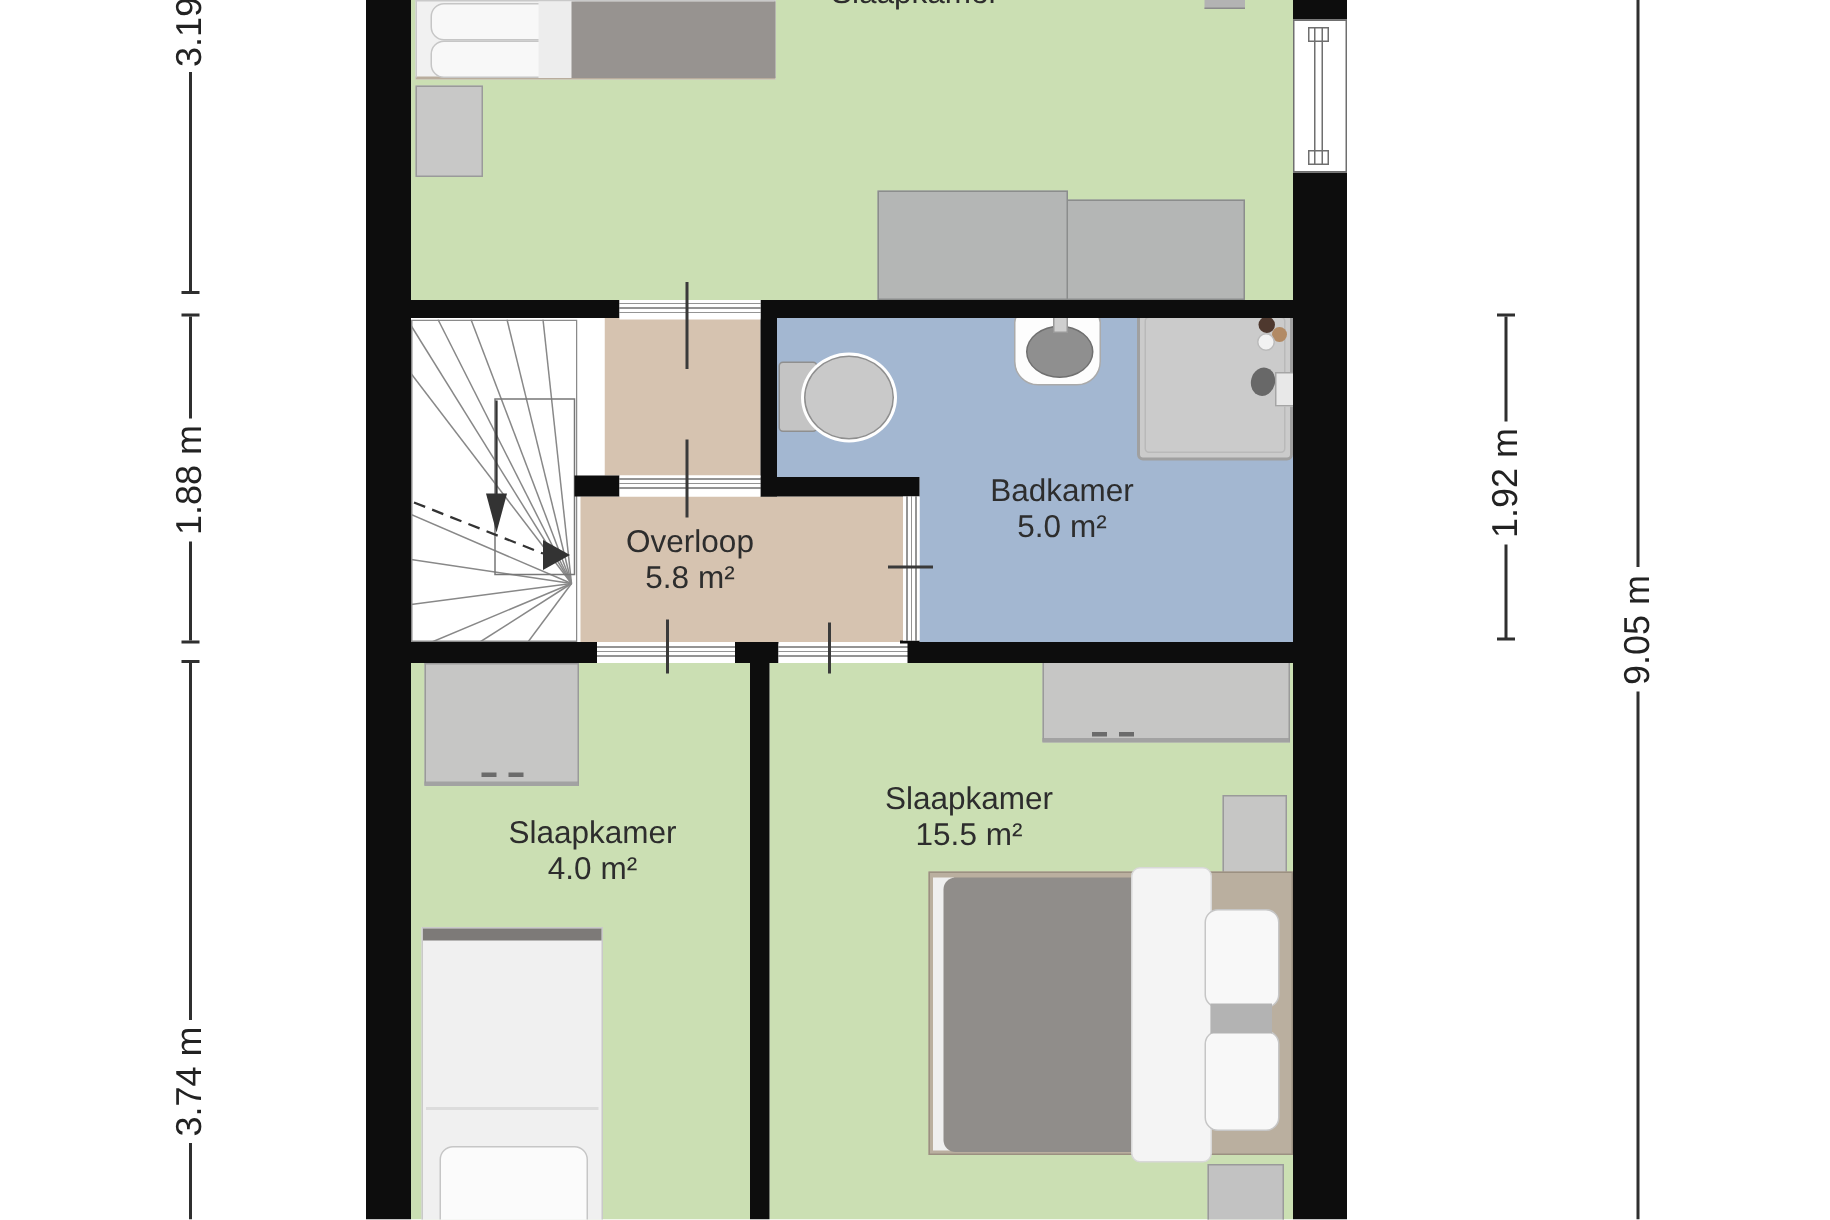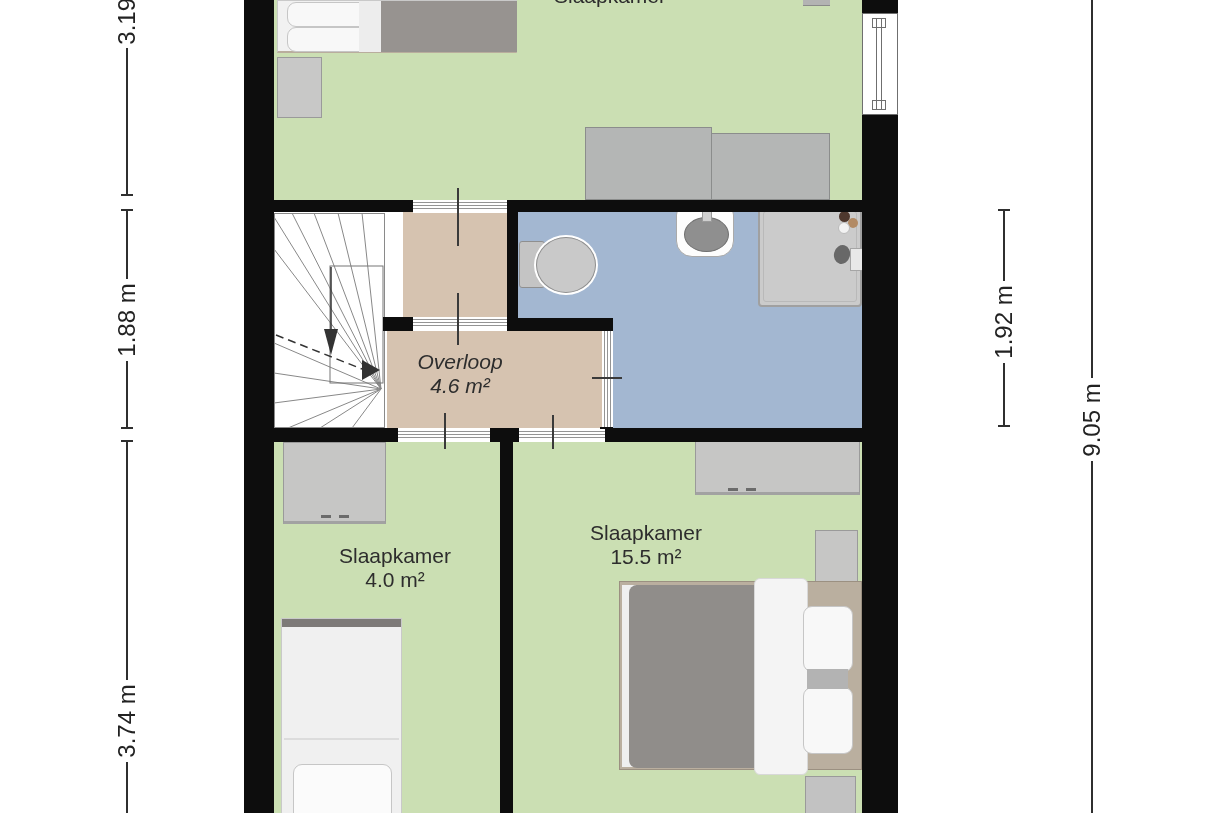--- a/index.html
+++ b/index.html
@@ -138,23 +138,27 @@
 
   <div class="abs tick" style="left:457px;top:188px;width:2px;height:58px;"></div>
   <div class="abs tick" style="left:457px;top:293px;width:2px;height:52px;"></div>
   <div class="abs tick" style="left:444px;top:413px;width:2px;height:36px;"></div>
   <div class="abs tick" style="left:552px;top:415px;width:2px;height:34px;"></div>
   <div class="abs tick" style="left:592px;top:377px;width:30px;height:2px;"></div>
 
   <div class="abs roomlabel" style="left:520px;top:-16px;">
     <div>Slaapkamer</div>
   </div>
-  <div class="abs roomlabel" style="left:370px;top:350px;font-style:italic;">
+  <div class="abs roomlabel" style="left:618px;top:316px;">
+    <div>Badkamer</div>
+    <div>5.0 m²</div>
+  </div>
+  <div class="abs roomlabel" style="left:370px;top:350px;">
     <div>Overloop</div>
-    <div>4.6 m²</div>
+    <div>5.8 m²</div>
   </div>
   <div class="abs roomlabel" style="left:305px;top:544px;">
     <div>Slaapkamer</div>
     <div>4.0 m²</div>
   </div>
   <div class="abs roomlabel" style="left:556px;top:521px;">
     <div>Slaapkamer</div>
     <div>15.5 m²</div>
   </div>
 

